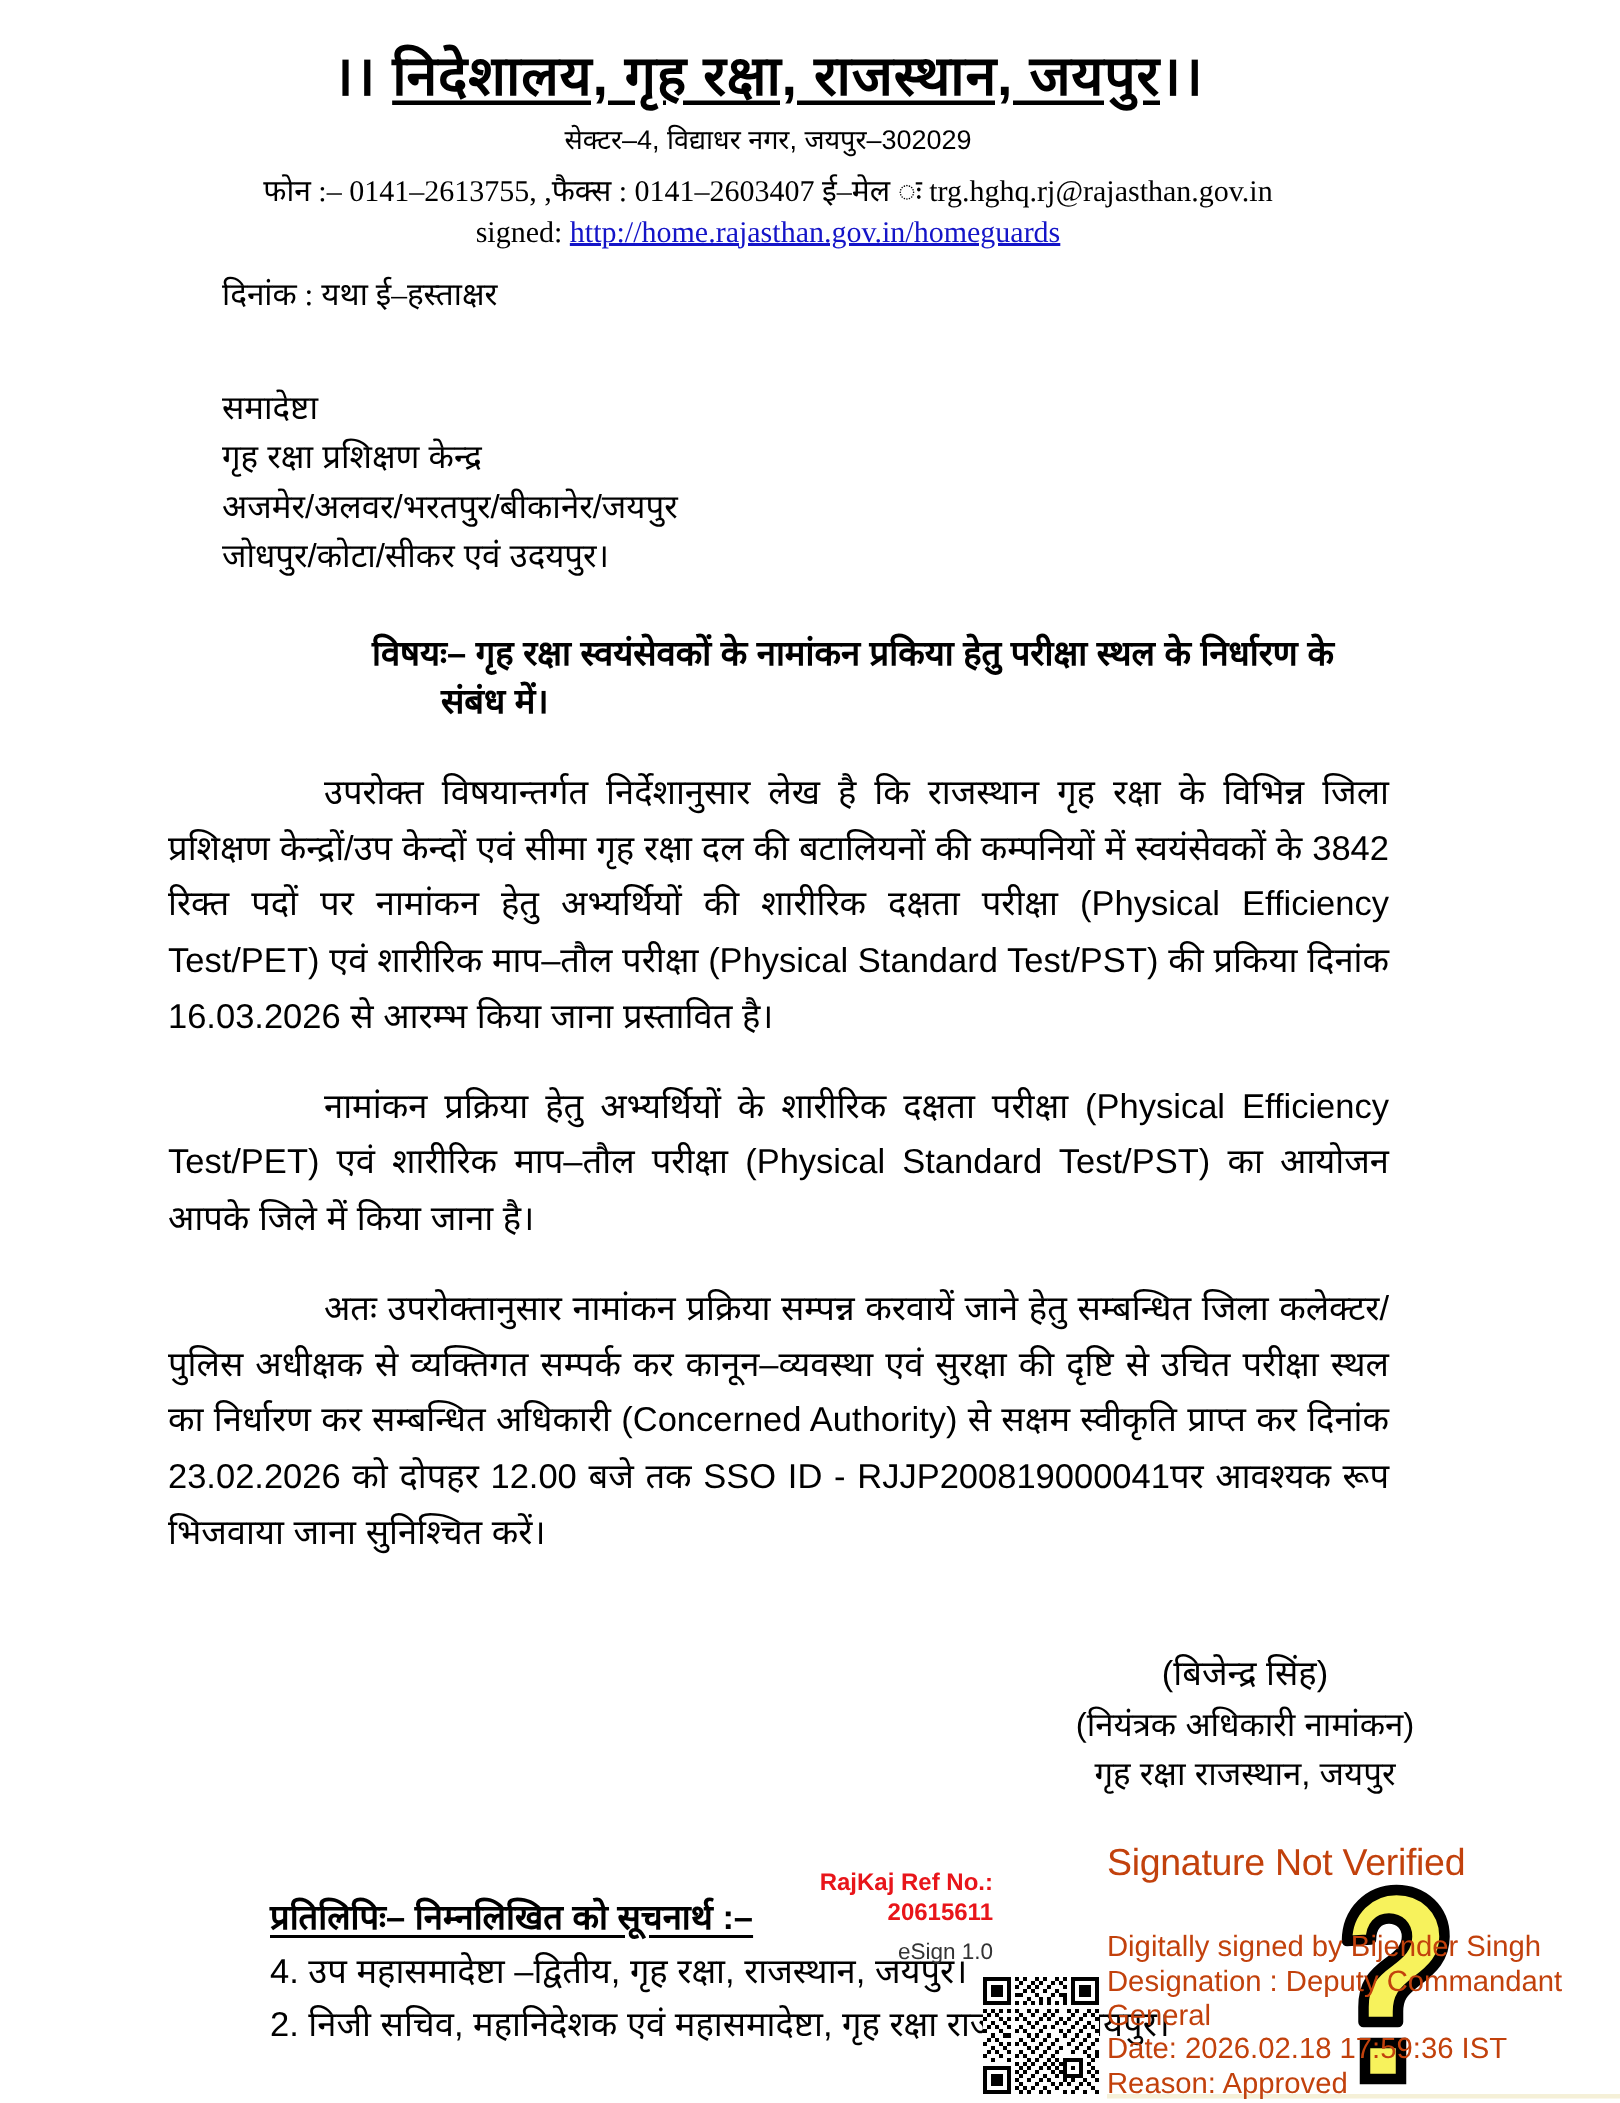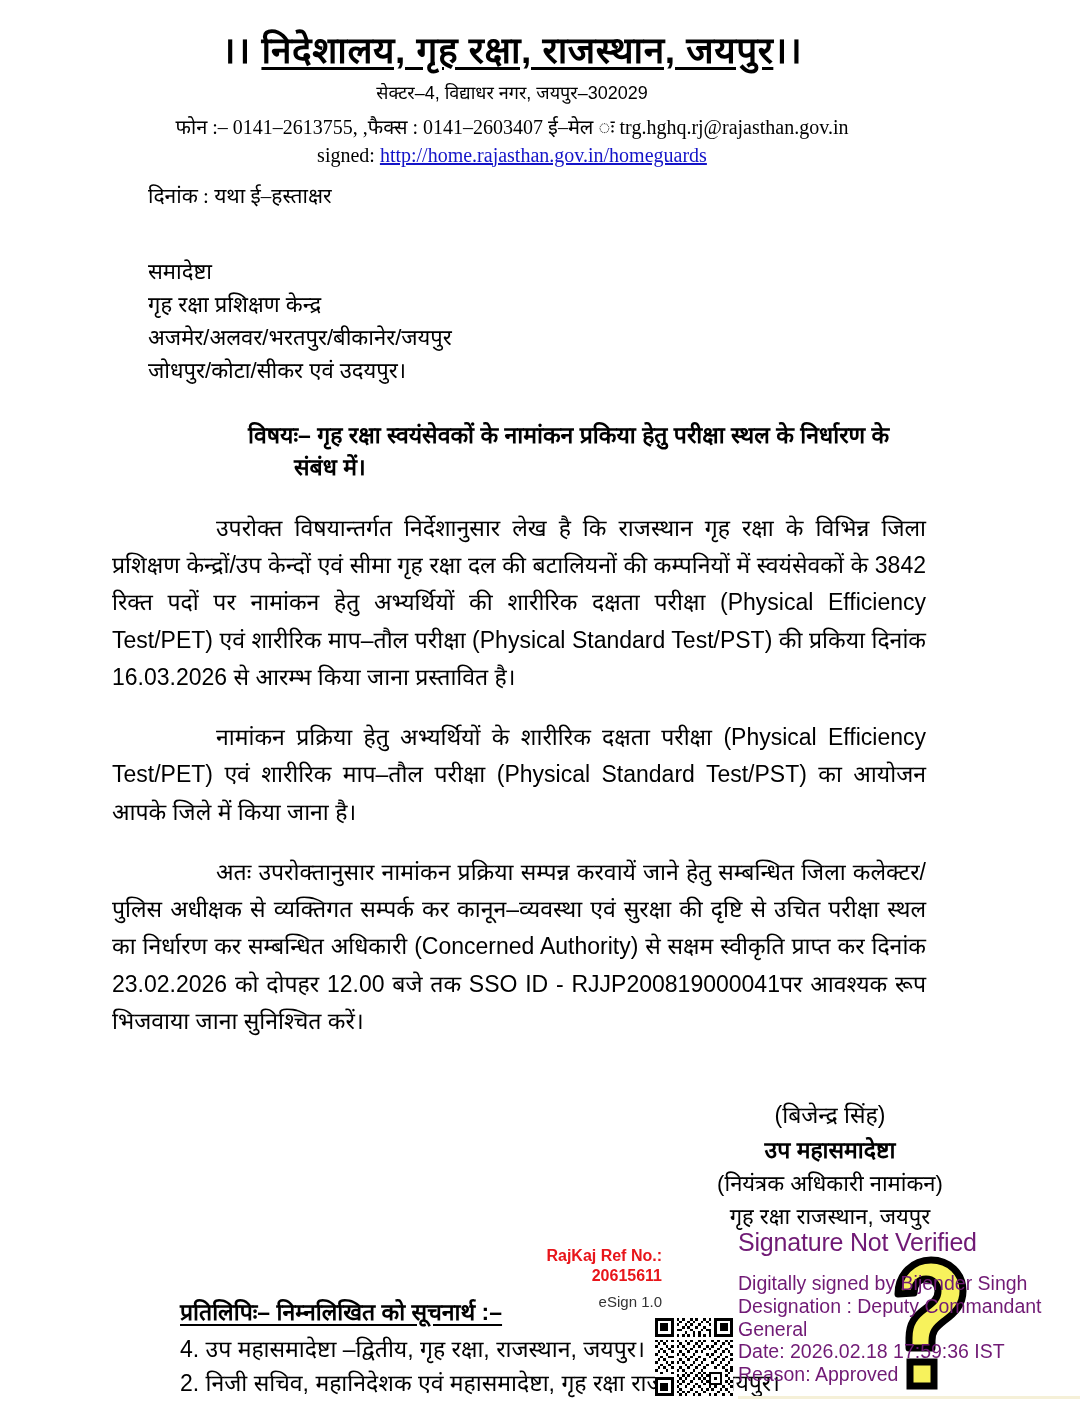--- a/index.html
+++ b/index.html
@@ -125,32 +125,32 @@
 
   .qrwrap { position: absolute; left: 655px; top: 1318px; width: 78px; height: 78px; }
   .qr { width: 78px; height: 78px; display:block; }
 
   
   .dsig {
     position: absolute;
     left: 738px; top: 1228px;
     width: 342px;
     font-family: "Liberation Sans", "DejaVu Sans", sans-serif;
-    color: #701a75;
+    color: #c2410c;
   }
   .dsig .dsig-title {
     font-size: 25px;
     letter-spacing: -.2px;
     white-space: nowrap;
     position: relative; z-index: 3;
   }
   .dsig .dsig-lines {
     font-size: 19.5px;
     line-height: 1.17;
-    margin-top: 15px;
+    margin-top: 30px;
     position: relative; z-index: 3;
   }
   .dsig .dsig-lines div { white-space: nowrap; }
   .qmark {
     position: absolute;
     left: 124px; top: 22px;
     width: 130px; height: 150px;
     z-index: 1;
     pointer-events: none;
   }
@@ -190,21 +190,20 @@
   </div>
 
   <div class="body">
     <p class="para"><span class="ind"></span><span>उपरोक्त विषयान्तर्गत निर्देशानुसार लेख है कि राजस्थान गृह रक्षा के विभिन्न जिला प्रशिक्षण केन्द्रों/उप केन्दों एवं सीमा गृह रक्षा दल की बटालियनों की कम्पनियों में स्वयंसेवकों के 3842 रिक्त पदों पर नामांकन हेतु अभ्यर्थियों की शारीरिक दक्षता परीक्षा (Physical Efficiency Test/PET) एवं शारीरिक माप–तौल परीक्षा (Physical Standard Test/PST) की प्रकिया दिनांक 16.03.2026 से आरम्भ किया जाना प्रस्तावित है।</span></p>
     <p class="para"><span class="ind"></span><span>नामांकन प्रक्रिया हेतु अभ्यर्थियों के शारीरिक दक्षता परीक्षा (Physical Efficiency Test/PET) एवं शारीरिक माप–तौल परीक्षा (Physical Standard Test/PST) का आयोजन आपके जिले में किया जाना है।</span></p>
     <p class="para"><span class="ind"></span><span>अतः उपरोक्तानुसार नामांकन प्रक्रिया सम्पन्न करवायें जाने हेतु सम्बन्धित जिला कलेक्टर/पुलिस अधीक्षक से व्यक्तिगत सम्पर्क कर कानून–व्यवस्था एवं सुरक्षा की दृष्टि से उचित परीक्षा स्थल का निर्धारण कर सम्बन्धित अधिकारी (Concerned Authority) से सक्षम स्वीकृति प्राप्त कर दिनांक 23.02.2026 को दोपहर 12.00 बजे तक SSO ID - RJJP200819000041पर आवश्यक रूप भिजवाया जाना सुनिश्चित करें।</span></p>
   </div>
 
   <div class="sigblock">
     <div class="nm">(बिजेन्द्र सिंह)</div>
-    <div class="desig">उप महासमादेष्टा</div>
     <div class="role">(नियंत्रक अधिकारी नामांकन)</div>
     <div class="dept">गृह रक्षा राजस्थान, जयपुर</div>
   </div>
 
   <div class="copyto">
     <div><span class="ct-head">प्रतिलिपिः– निम्नलिखित को सूचनार्थ :–</span></div>
     <div class="ct-item">4. उप महासमादेष्टा –द्वितीय, गृह रक्षा, राजस्थान, जयपुर।</div>
     <div class="ct-item">2. निजी सचिव, महानिदेशक एवं महासमादेष्टा, गृह रक्षा राजस्थान, जयपुर।</div>
   </div>
 

